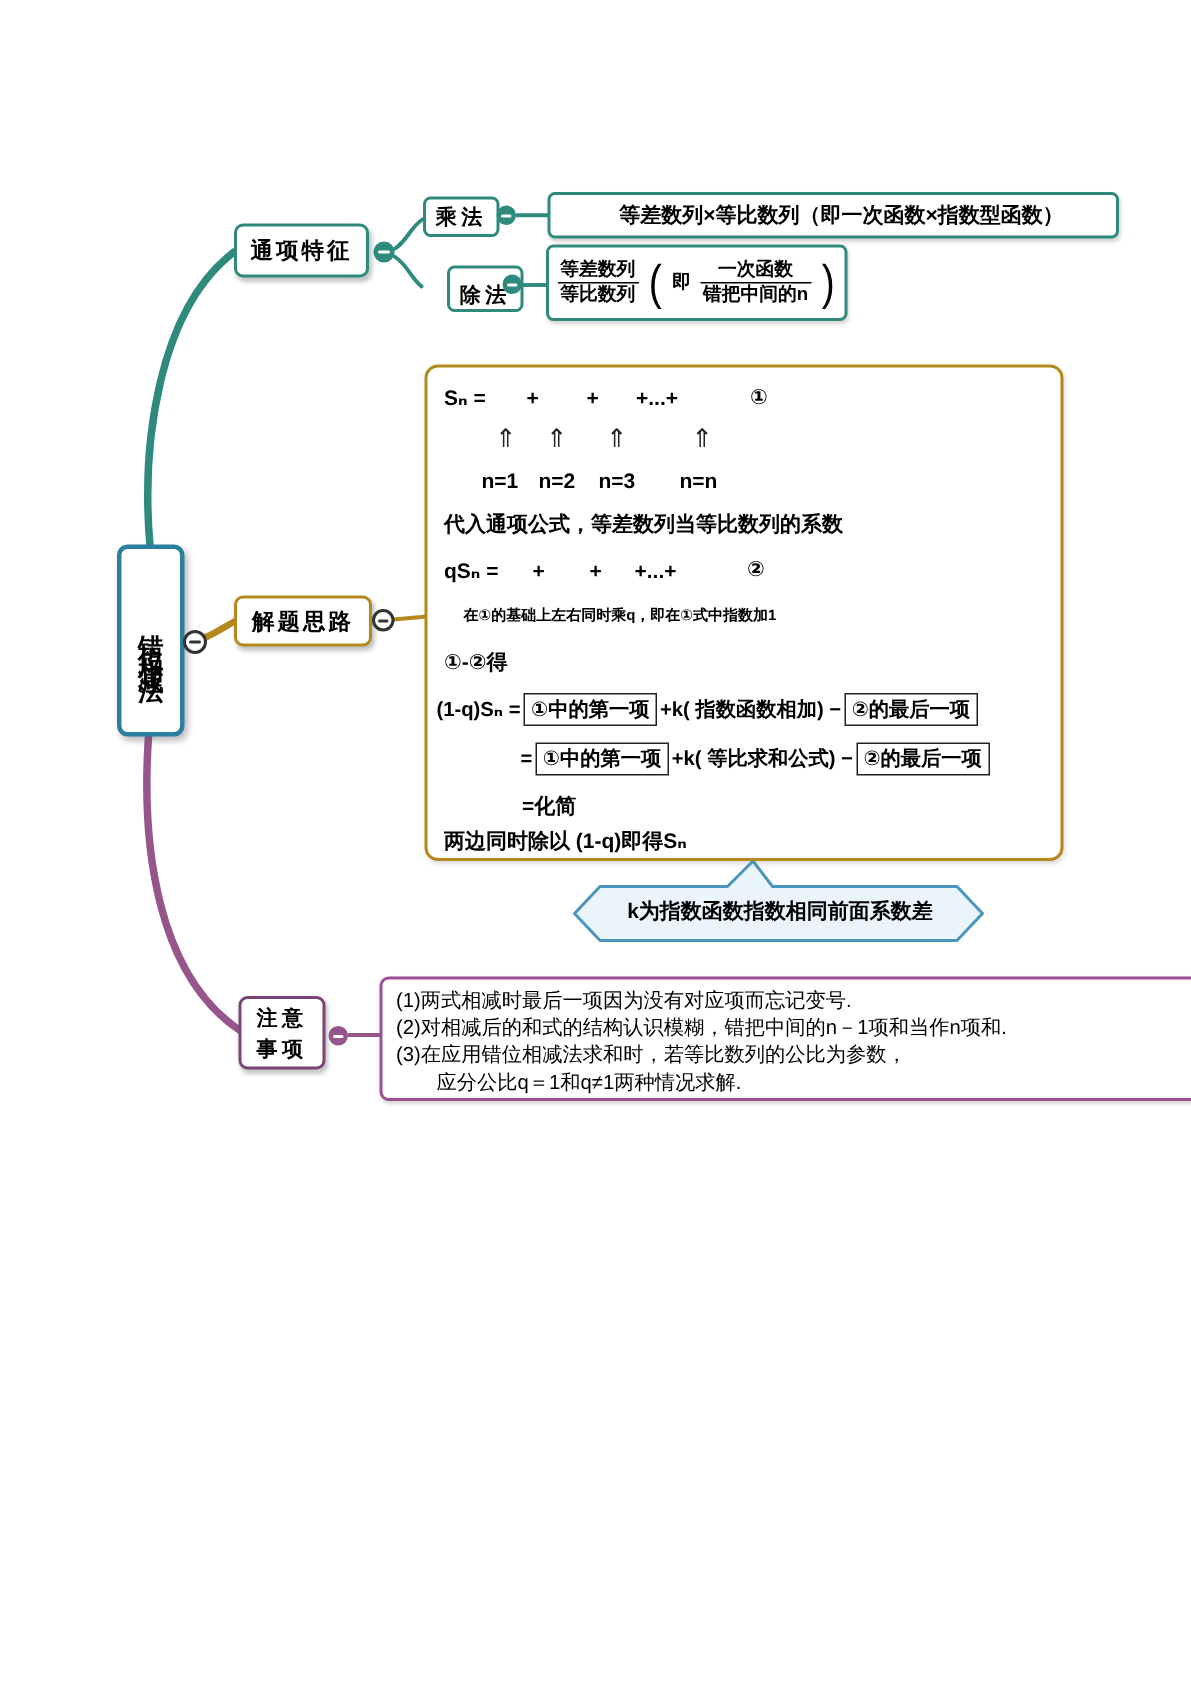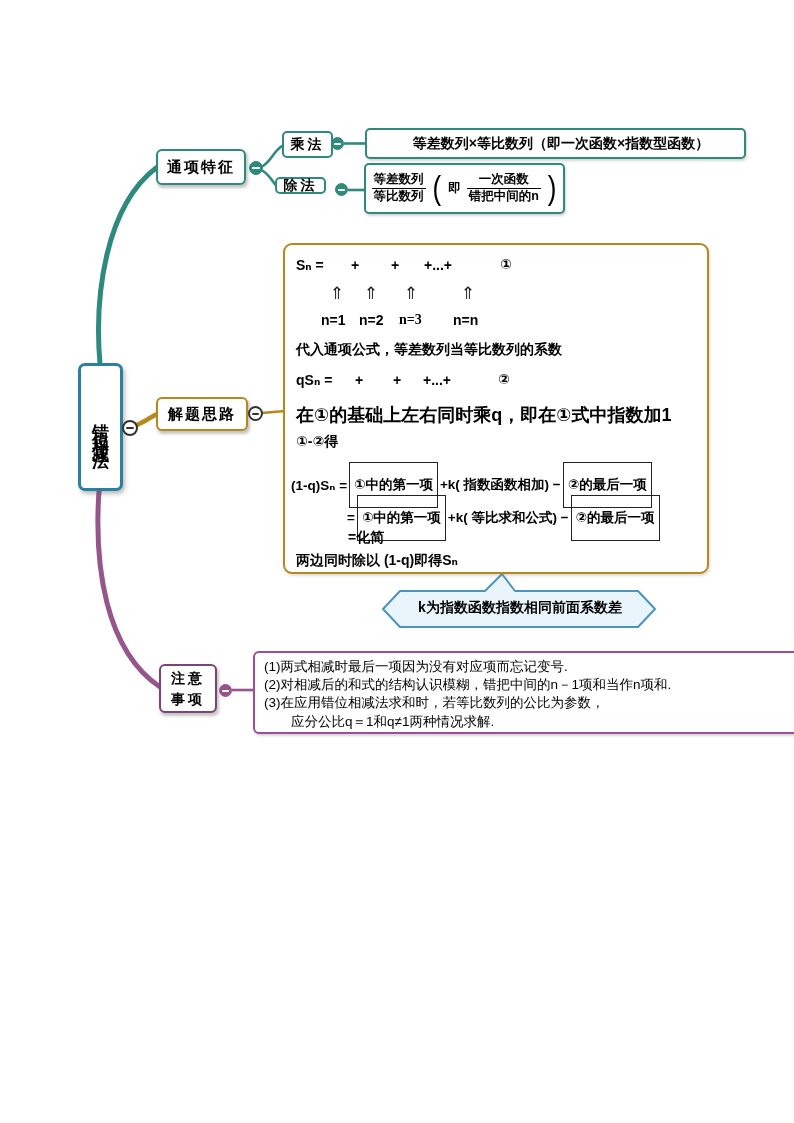--- a/index.html
+++ b/index.html
@@ -48,21 +48,21 @@
   .solvebox{
     position:absolute;left:283px;top:243px;width:426px;height:331px;
     background:#fff;border:2px solid #B5891E;border-radius:9px;box-sizing:border-box;
     box-shadow:1px 2px 3px rgba(120,120,120,.25);
   }
   .solvebox .row{position:absolute;font-size:13.5px;font-weight:bold;white-space:nowrap;}
   .solvebox .tok{position:absolute;font-size:14px;font-weight:bold;white-space:nowrap;}
   .solvebox .arrow{position:absolute;font-size:17px;font-weight:normal;color:#222;}
   .solvebox .nlab{position:absolute;font-size:14px;font-weight:bold;}
   .eqflex{display:flex;align-items:center;gap:2px;}
-  .boxed{border:1.2px solid #222;padding:12px 4px;display:inline-block;line-height:1.45;}
+  .boxed{border:1.2px solid #222;padding:0 4px;display:inline-block;line-height:1.45;}
   
   .callout-text{
     position:absolute;left:392px;top:592px;width:256px;height:32px;
     display:flex;align-items:center;justify-content:center;
     font-size:14px;font-weight:bold;z-index:4;
   }
   
   .notebox{
     position:absolute;left:253px;top:651px;width:562px;height:83px;
     border:2px solid #9C4F97;border-radius:6px;background:#fff;box-sizing:border-box;
@@ -114,21 +114,21 @@
     </div>
 
   <div class="node topic teal-b" style="left:156px;top:149px;width:90px;height:36px;font-size:15px;">
     <span class="lbl ls2">通项特征</span>
   </div>
 
   <div class="node sub teal-b" style="left:282px;top:131px;width:51px;height:27px;">
     <span class="lbl ls3">乘法</span>
   </div>
 
-  <div class="node sub teal-b" style="left:275px;top:177px;width:51px;height:17px;">
+  <div class="node sub teal-b" style="left:298px;top:177px;width:51px;height:31px;align-items:flex-end;">
     <span class="lbl ls3">除法</span>
   </div>
 
   <div class="node desc teal-b" style="left:365px;top:128px;width:381px;height:31px;padding-left:11px;">
     <span>等差数列×等比数列（即一次函数×指数型函数）</span>
   </div>
 
   <div class="node desc teal-b" style="left:364px;top:163px;width:201px;height:51px;">
     <span class="fracline">
       <span class="frac">
@@ -157,32 +157,32 @@
     <span class="tok" style="left:139px;top:12px;">+...+</span>
     <span class="tok" style="left:215px;top:11px;">①</span>
 
     <span class="arrow" style="left:45px;top:38px;">⇑</span>
     <span class="arrow" style="left:79px;top:38px;">⇑</span>
     <span class="arrow" style="left:119px;top:38px;">⇑</span>
     <span class="arrow" style="left:176px;top:38px;">⇑</span>
 
     <span class="nlab" style="left:36px;top:67px;">n=1</span>
     <span class="nlab" style="left:74px;top:67px;">n=2</span>
-    <span class="nlab" style="left:114px;top:67px;font-family:Liberation Serif, serif;">n=3</span>
+    <span class="nlab" style="left:114px;top:67px;">n=3</span>
     <span class="nlab" style="left:168px;top:67px;">n=n</span>
 
     <span class="row" style="left:11px;top:96px;font-size:14px;">代入通项公式，等差数列当等比数列的系数</span>
 
     <span class="tok" style="left:11px;top:127px;">qSₙ =</span>
     <span class="tok" style="left:70px;top:127px;">+</span>
     <span class="tok" style="left:108px;top:127px;">+</span>
     <span class="tok" style="left:138px;top:127px;">+...+</span>
     <span class="tok" style="left:213px;top:126px;">②</span>
 
-    <span class="row" style="left:11px;top:158px;font-size:18px;">在①的基础上左右同时乘q，即在①式中指数加1</span>
+    <span class="row" style="left:24px;top:158px;font-size:10px;">在①的基础上左右同时乘q，即在①式中指数加1</span>
 
     <span class="row" style="left:11px;top:188px;font-size:14px;">①-②得</span>
 
     <span class="row eqflex" style="left:6px;top:217px;">
       <span>(1-q)Sₙ =</span>
       <span class="boxed">①中的第一项</span>
       <span>+k( 指数函数相加) −</span>
       <span class="boxed">②的最后一项</span>
     </span>
 

